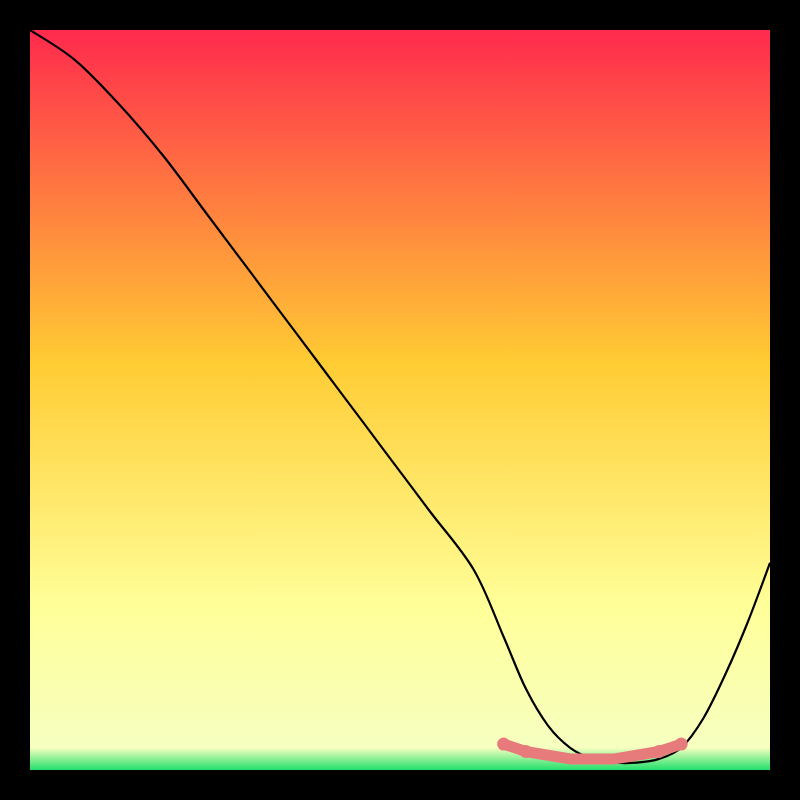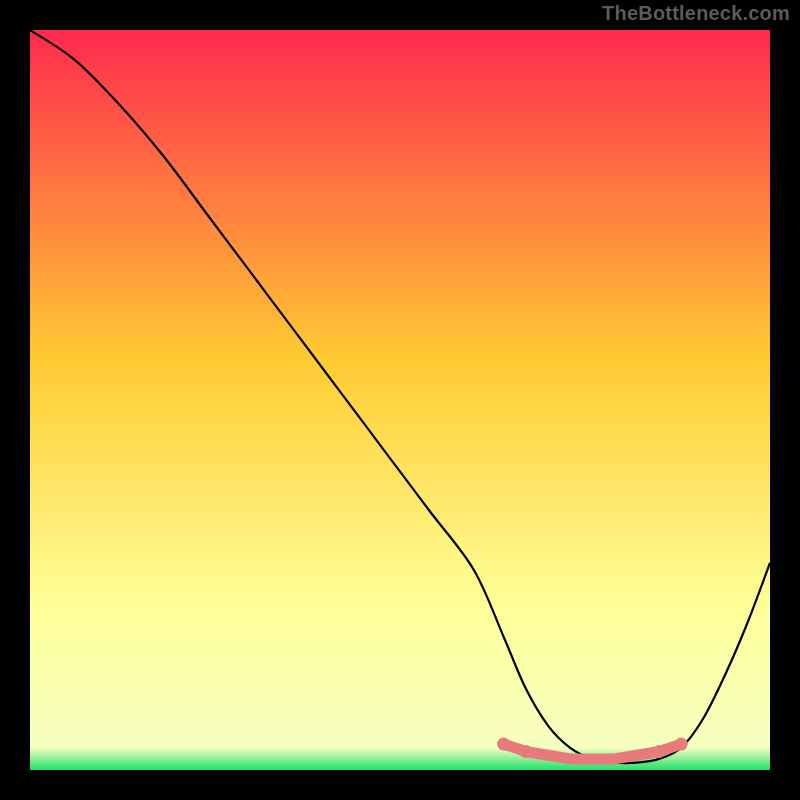--- a/index.html
+++ b/index.html
@@ -39,21 +39,20 @@
   .plot svg {
     display: block;
     width: 740px;
     height: 740px;
   }
 </style>
 </head>
 <body>
 
 <div class="frame">
-  <div class="watermark">TheBottleneck.com</div>
 
   <div class="plot">
     <svg viewBox="0 0 740 740">
       <defs>
         <linearGradient id="bg-grad" x1="0" y1="0" x2="0" y2="1">
           <stop id="g0" offset="0%" stop-color="#ff2a4d"></stop>
           <stop id="g1" offset="45%" stop-color="#ffcc33"></stop>
           <stop id="g2" offset="78%" stop-color="#ffff99"></stop>
           <stop id="g3" offset="97%" stop-color="#f6ffc0"></stop>
           <stop id="g4" offset="100%" stop-color="#21e06b"></stop>

